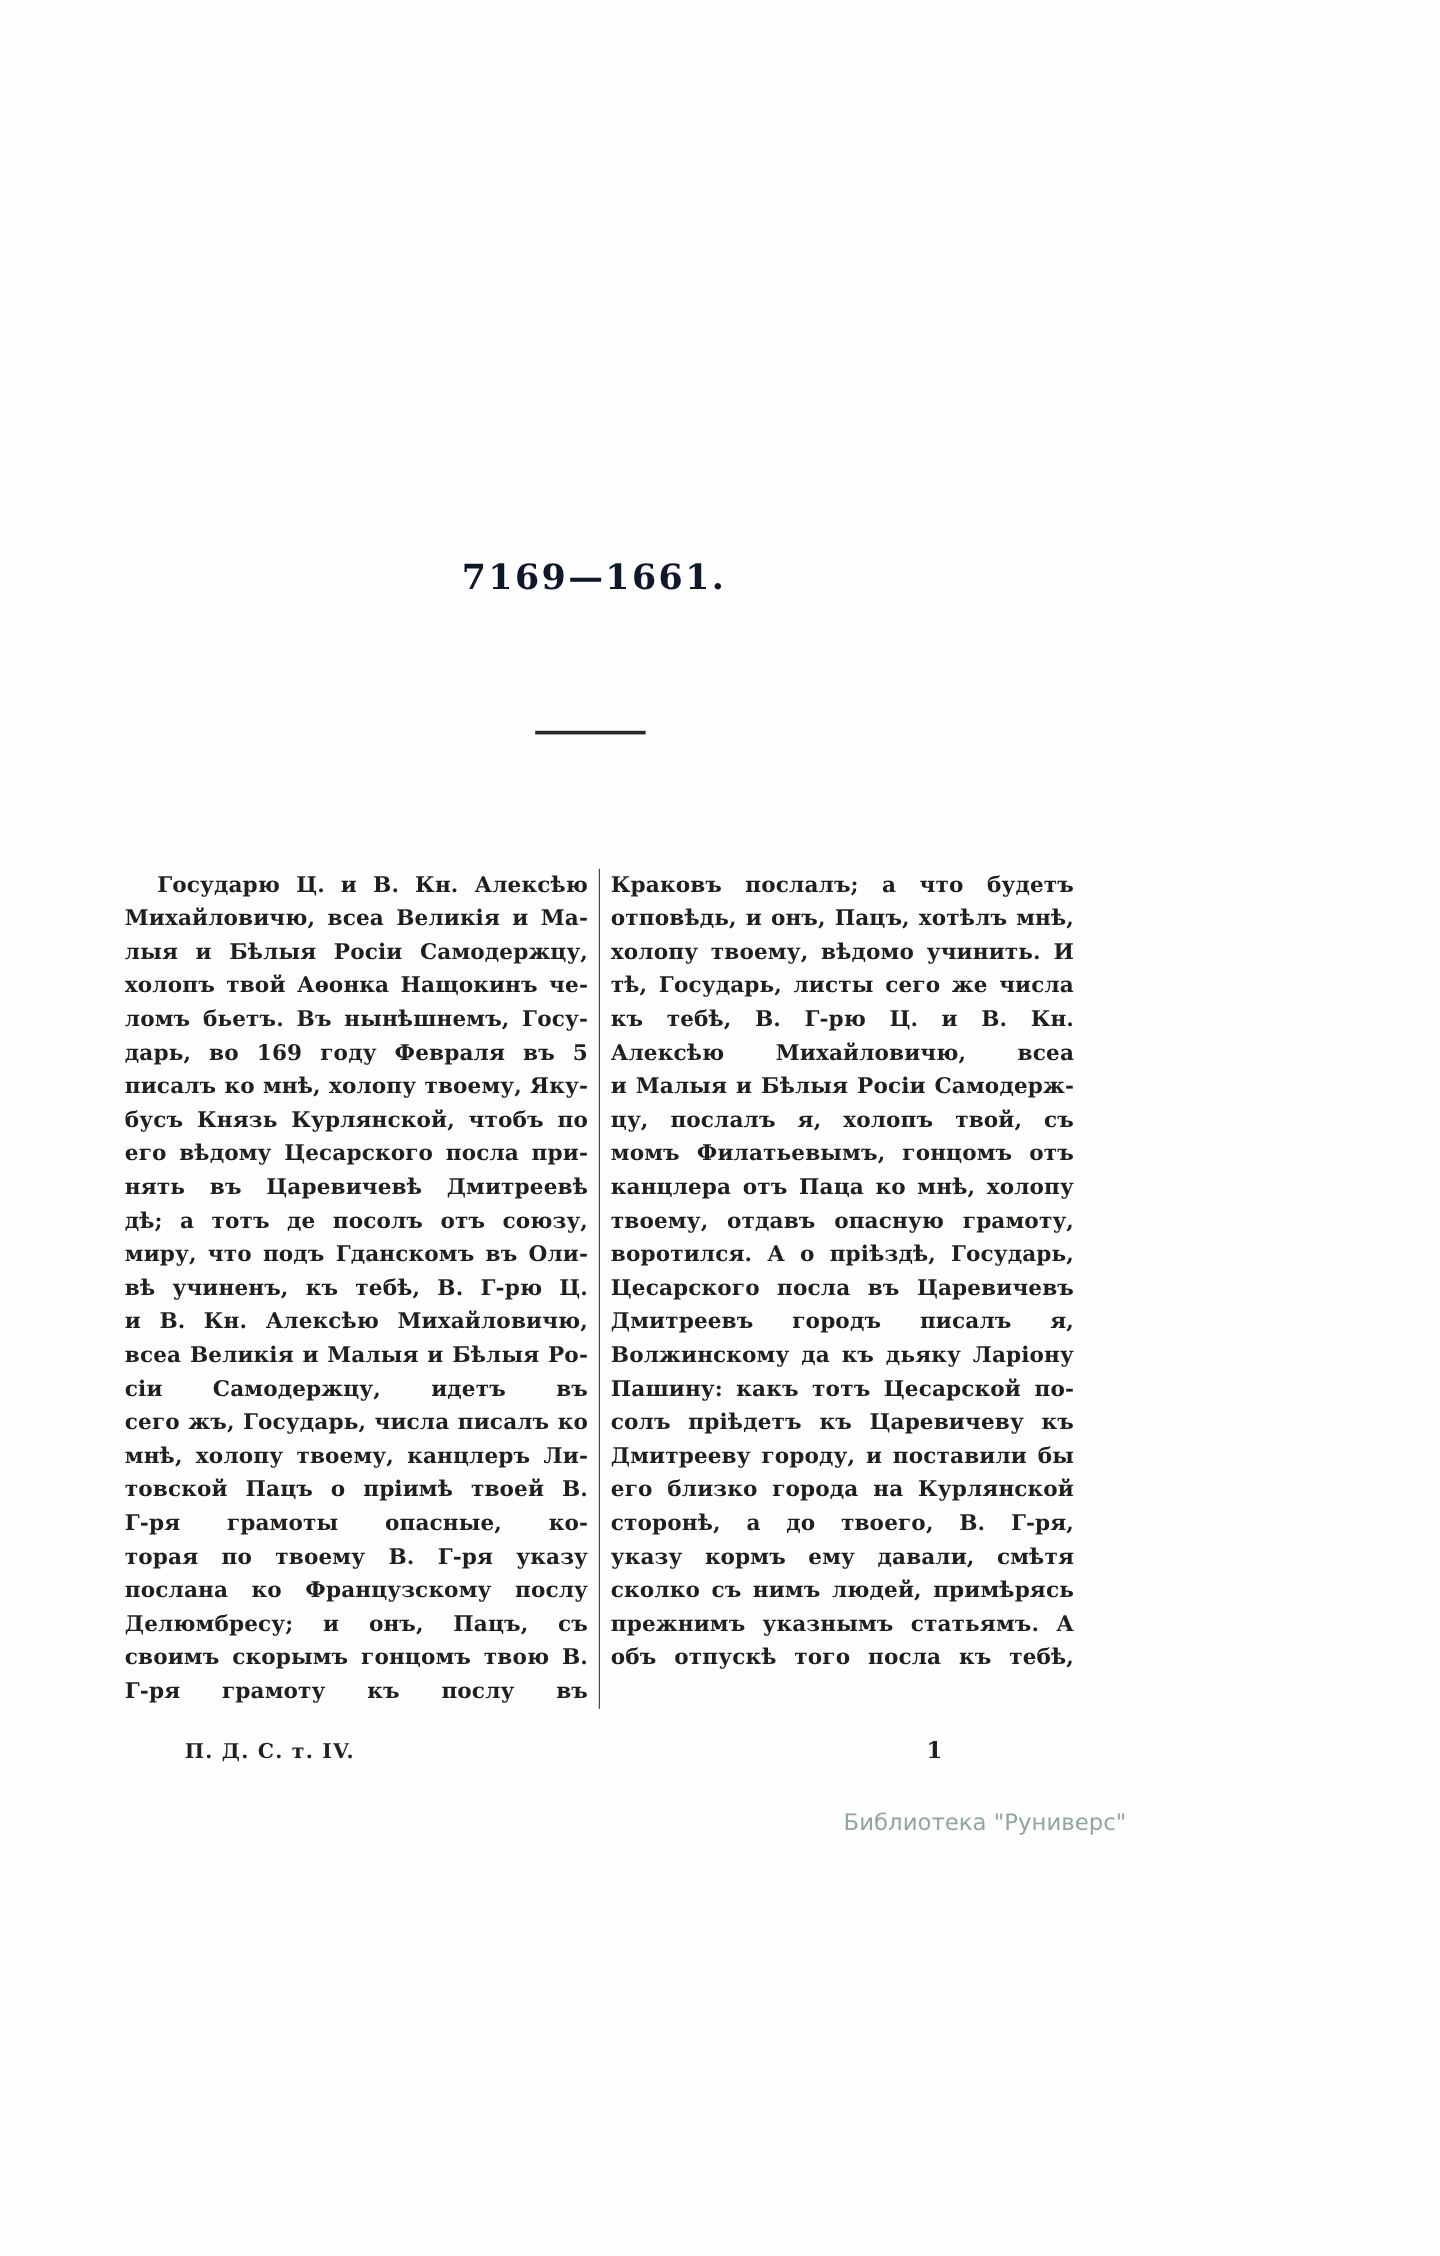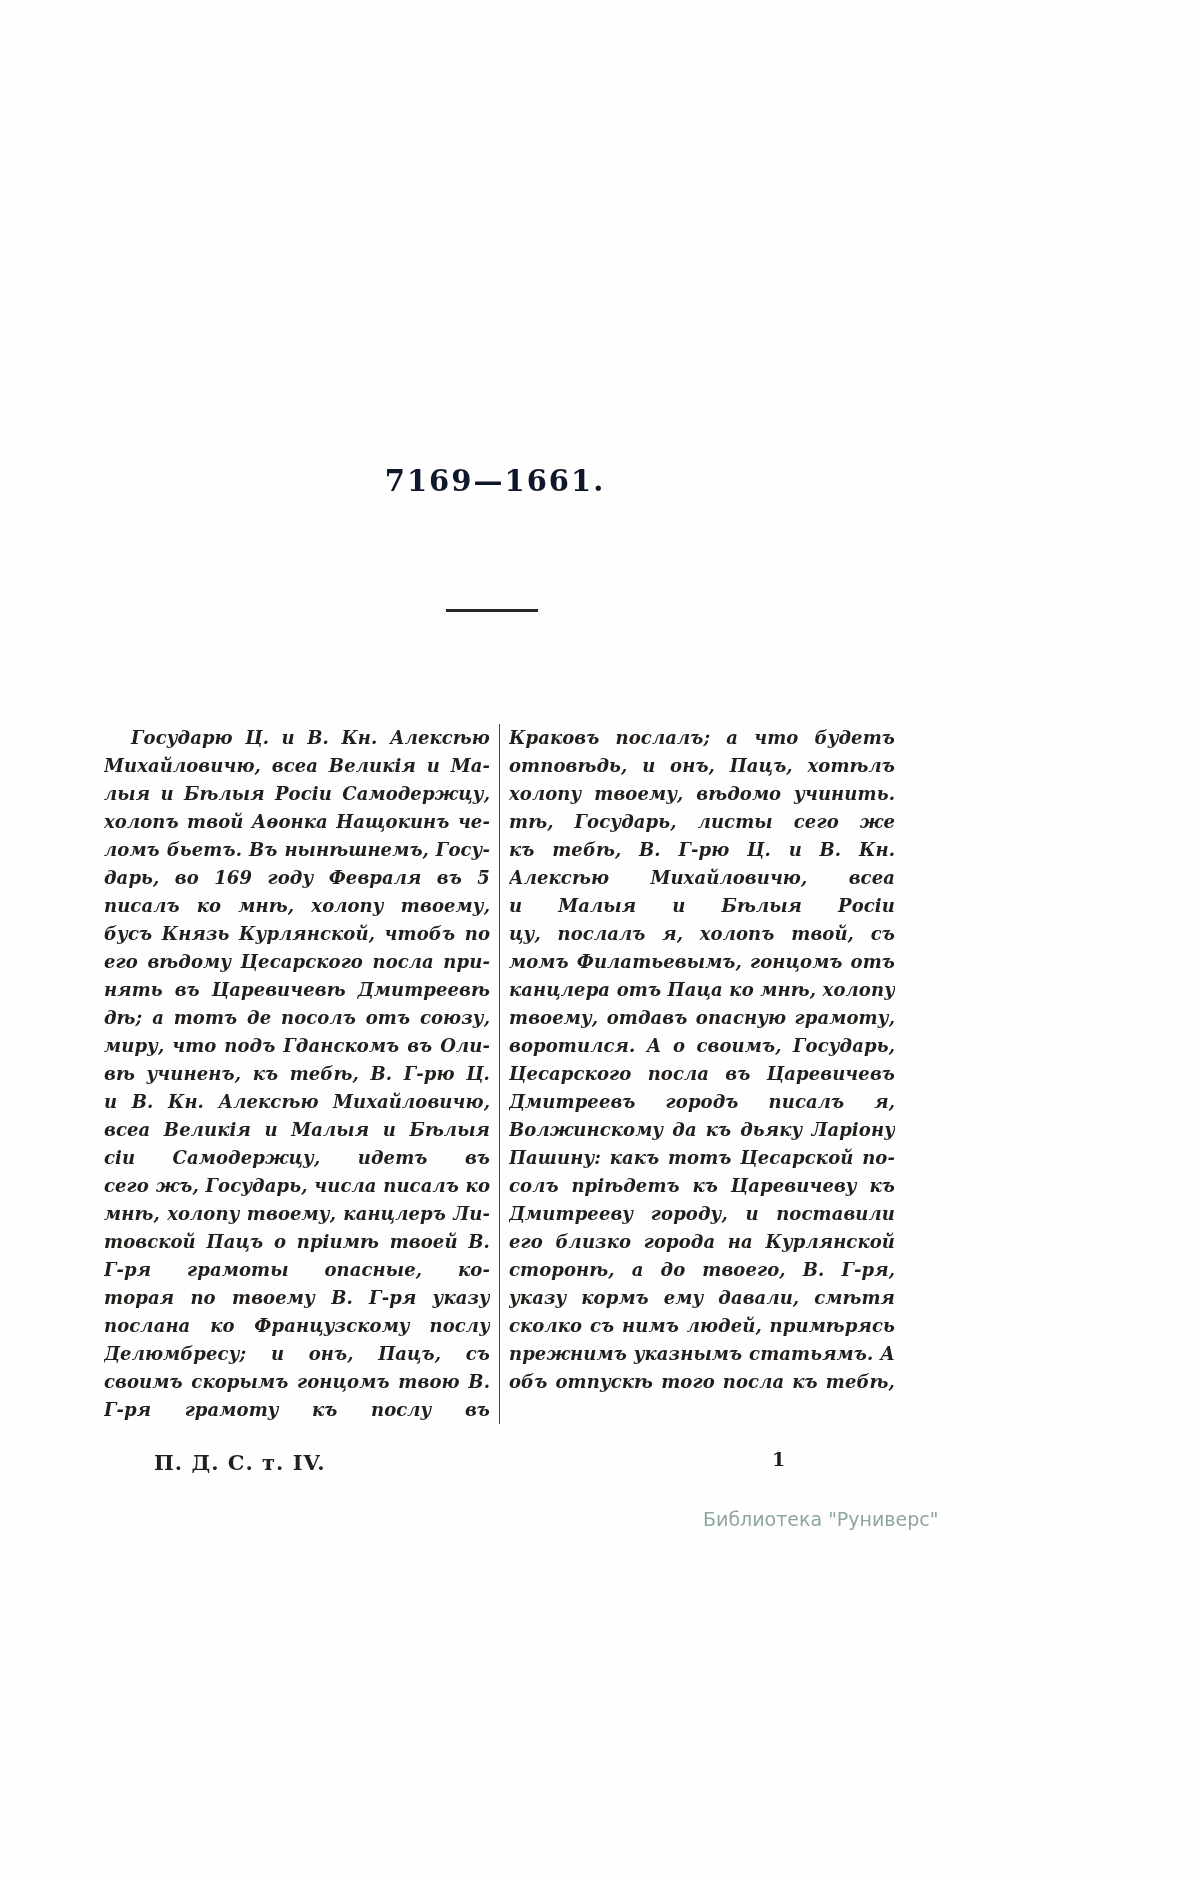--- a/index.html
+++ b/index.html
@@ -36,21 +36,20 @@
     height: 3px;
     background: #2a2724;
   }
   .text-block {
     position: absolute;
     top: 724px;
     left: 104px;
     width: 792px;
     display: flex;
     align-items: stretch;
-    font-style: italic;
   }
   .col {
     width: 386px;
     font-size: 18px;
     font-weight: bold;
     line-height: 28px;
     letter-spacing: 0.1px;
     color: #211e1b;
   }
   .col-rule {
@@ -65,21 +64,21 @@
     text-align: justify;
     text-align-last: justify;
   }
   .col-left .line:first-child {
     text-indent: 27px;
   }
   .footer-sig {
     position: absolute;
     top: 1450px;
     left: 154px;
-    font-size: 21px;
+    font-size: 17px;
     font-weight: bold;
     letter-spacing: 1px;
     color: #221f1c;
   }
   .footer-page {
     position: absolute;
     top: 1448px;
     left: 772px;
     font-size: 19px;
     font-weight: bold;
@@ -137,21 +136,21 @@
         <div class="line">отповѣдь, и онъ, Пацъ, хотѣлъ мнѣ,</div>
         <div class="line">холопу твоему, вѣдомо учинить. И</div>
         <div class="line">тѣ, Государь, листы сего же числа</div>
         <div class="line">къ тебѣ, В. Г-рю Ц. и В. Кн.</div>
         <div class="line">Алексѣю Михайловичю, всеа Великія</div>
         <div class="line">и Малыя и Бѣлыя Росіи Самодерж-</div>
         <div class="line">цу, послалъ я, холопъ твой, съ тѣмъ</div>
         <div class="line">момъ Филатьевымъ, гонцомъ отъ</div>
         <div class="line">канцлера отъ Паца ко мнѣ, холопу</div>
         <div class="line">твоему, отдавъ опасную грамоту, по-</div>
-        <div class="line">воротился. А о своимъ, Государь,</div>
+        <div class="line">воротился. А о пріѣздѣ, Государь,</div>
         <div class="line">Цесарского посла въ Царевичевъ</div>
         <div class="line">Дмитреевъ городъ писалъ я, холопъ</div>
         <div class="line">Волжинскому да къ дьяку Ларіону</div>
         <div class="line">Пашину: какъ тотъ Цесарской по-</div>
         <div class="line">солъ пріѣдетъ къ Царевичеву къ</div>
         <div class="line">Дмитрееву городу, и поставили бы</div>
         <div class="line">его близко города на Курлянской</div>
         <div class="line">сторонѣ, а до твоего, В. Г-ря,</div>
         <div class="line">указу кормъ ему давали, смѣтя</div>
         <div class="line">сколко съ нимъ людей, примѣрясь къ</div>

